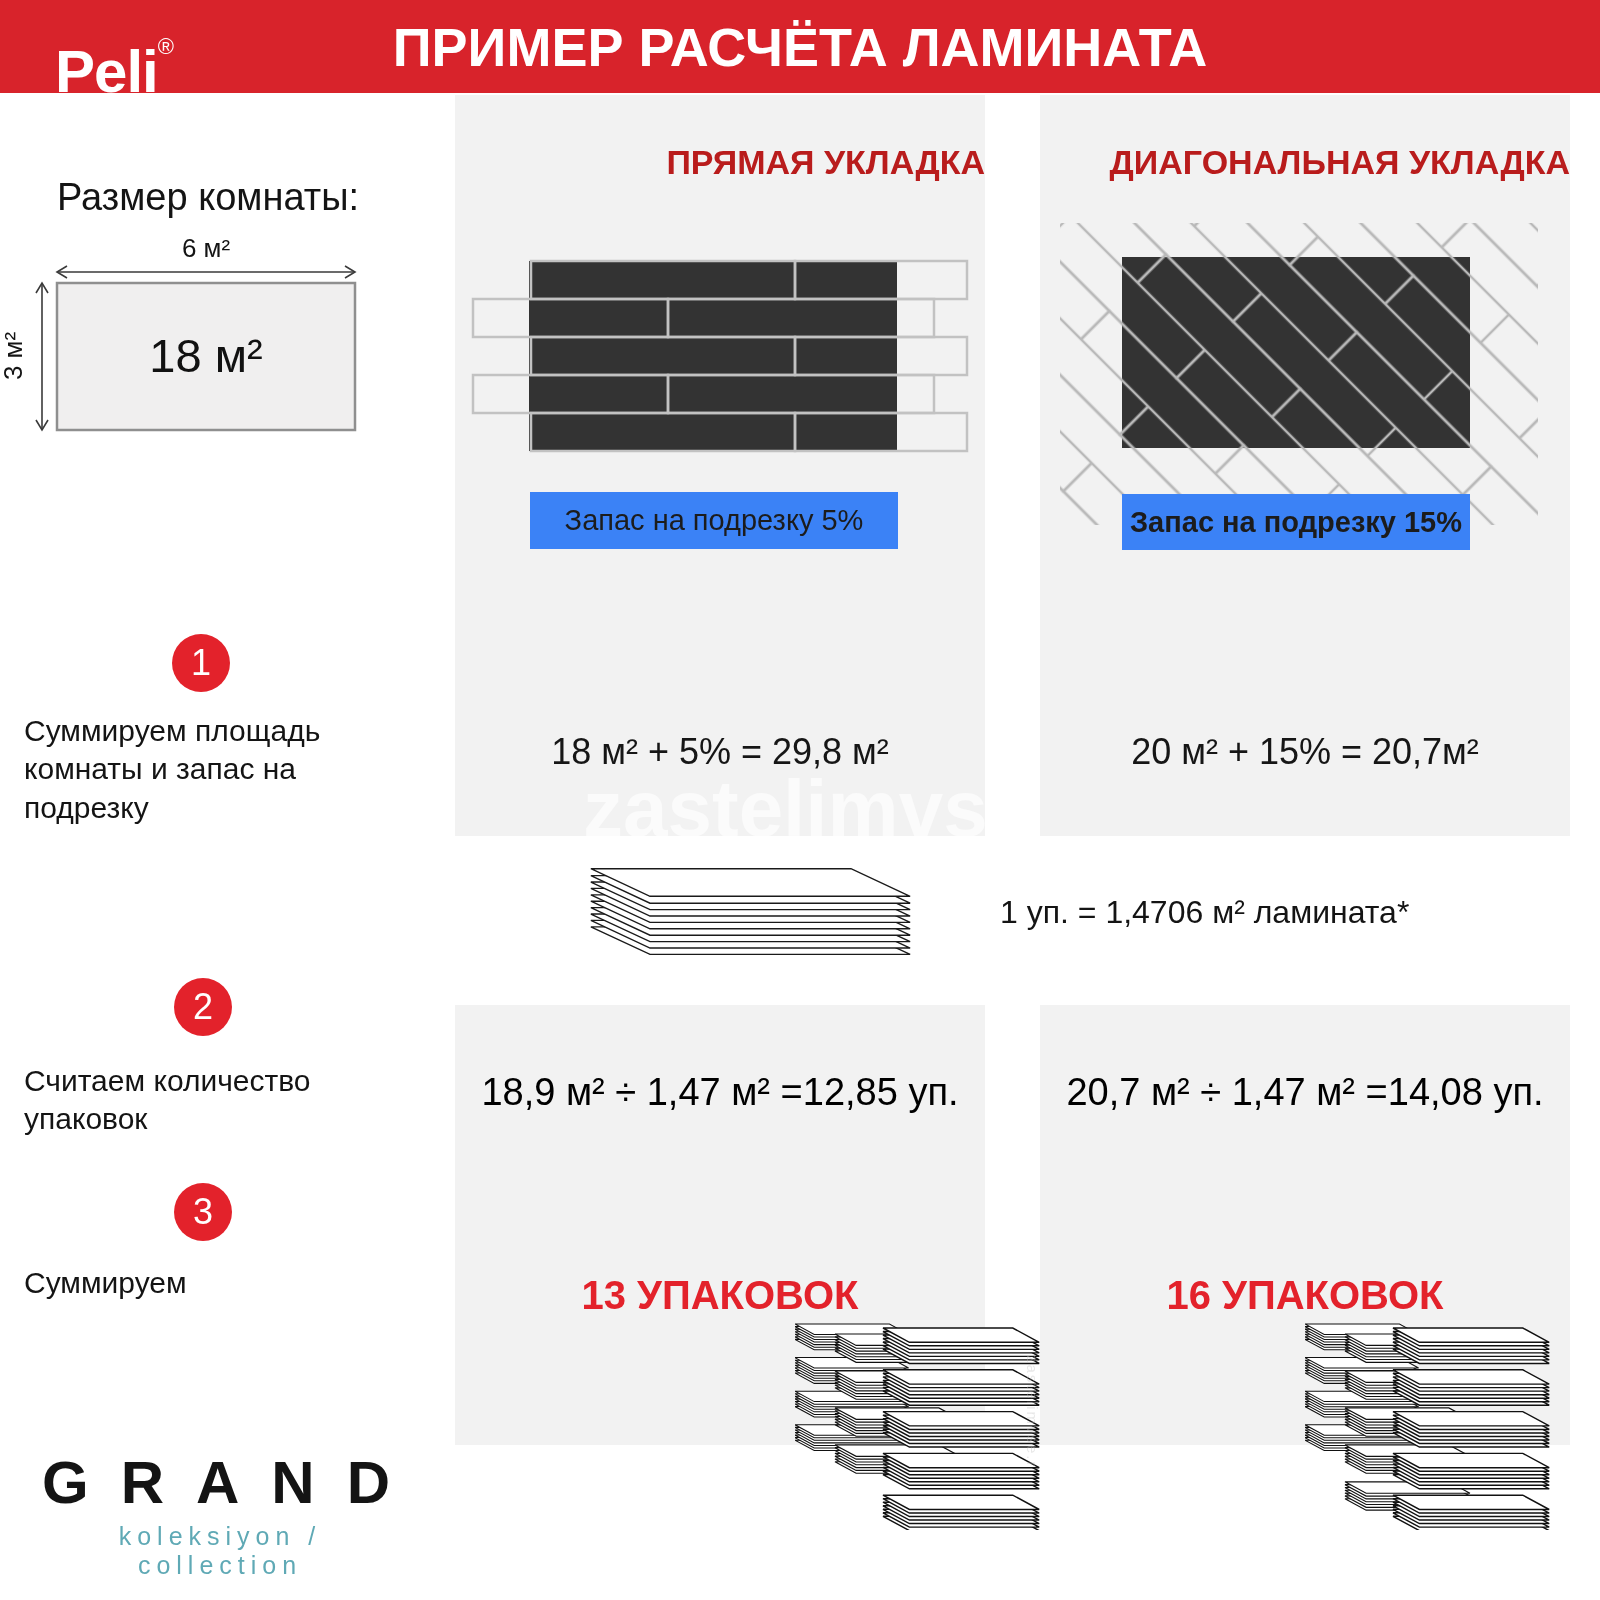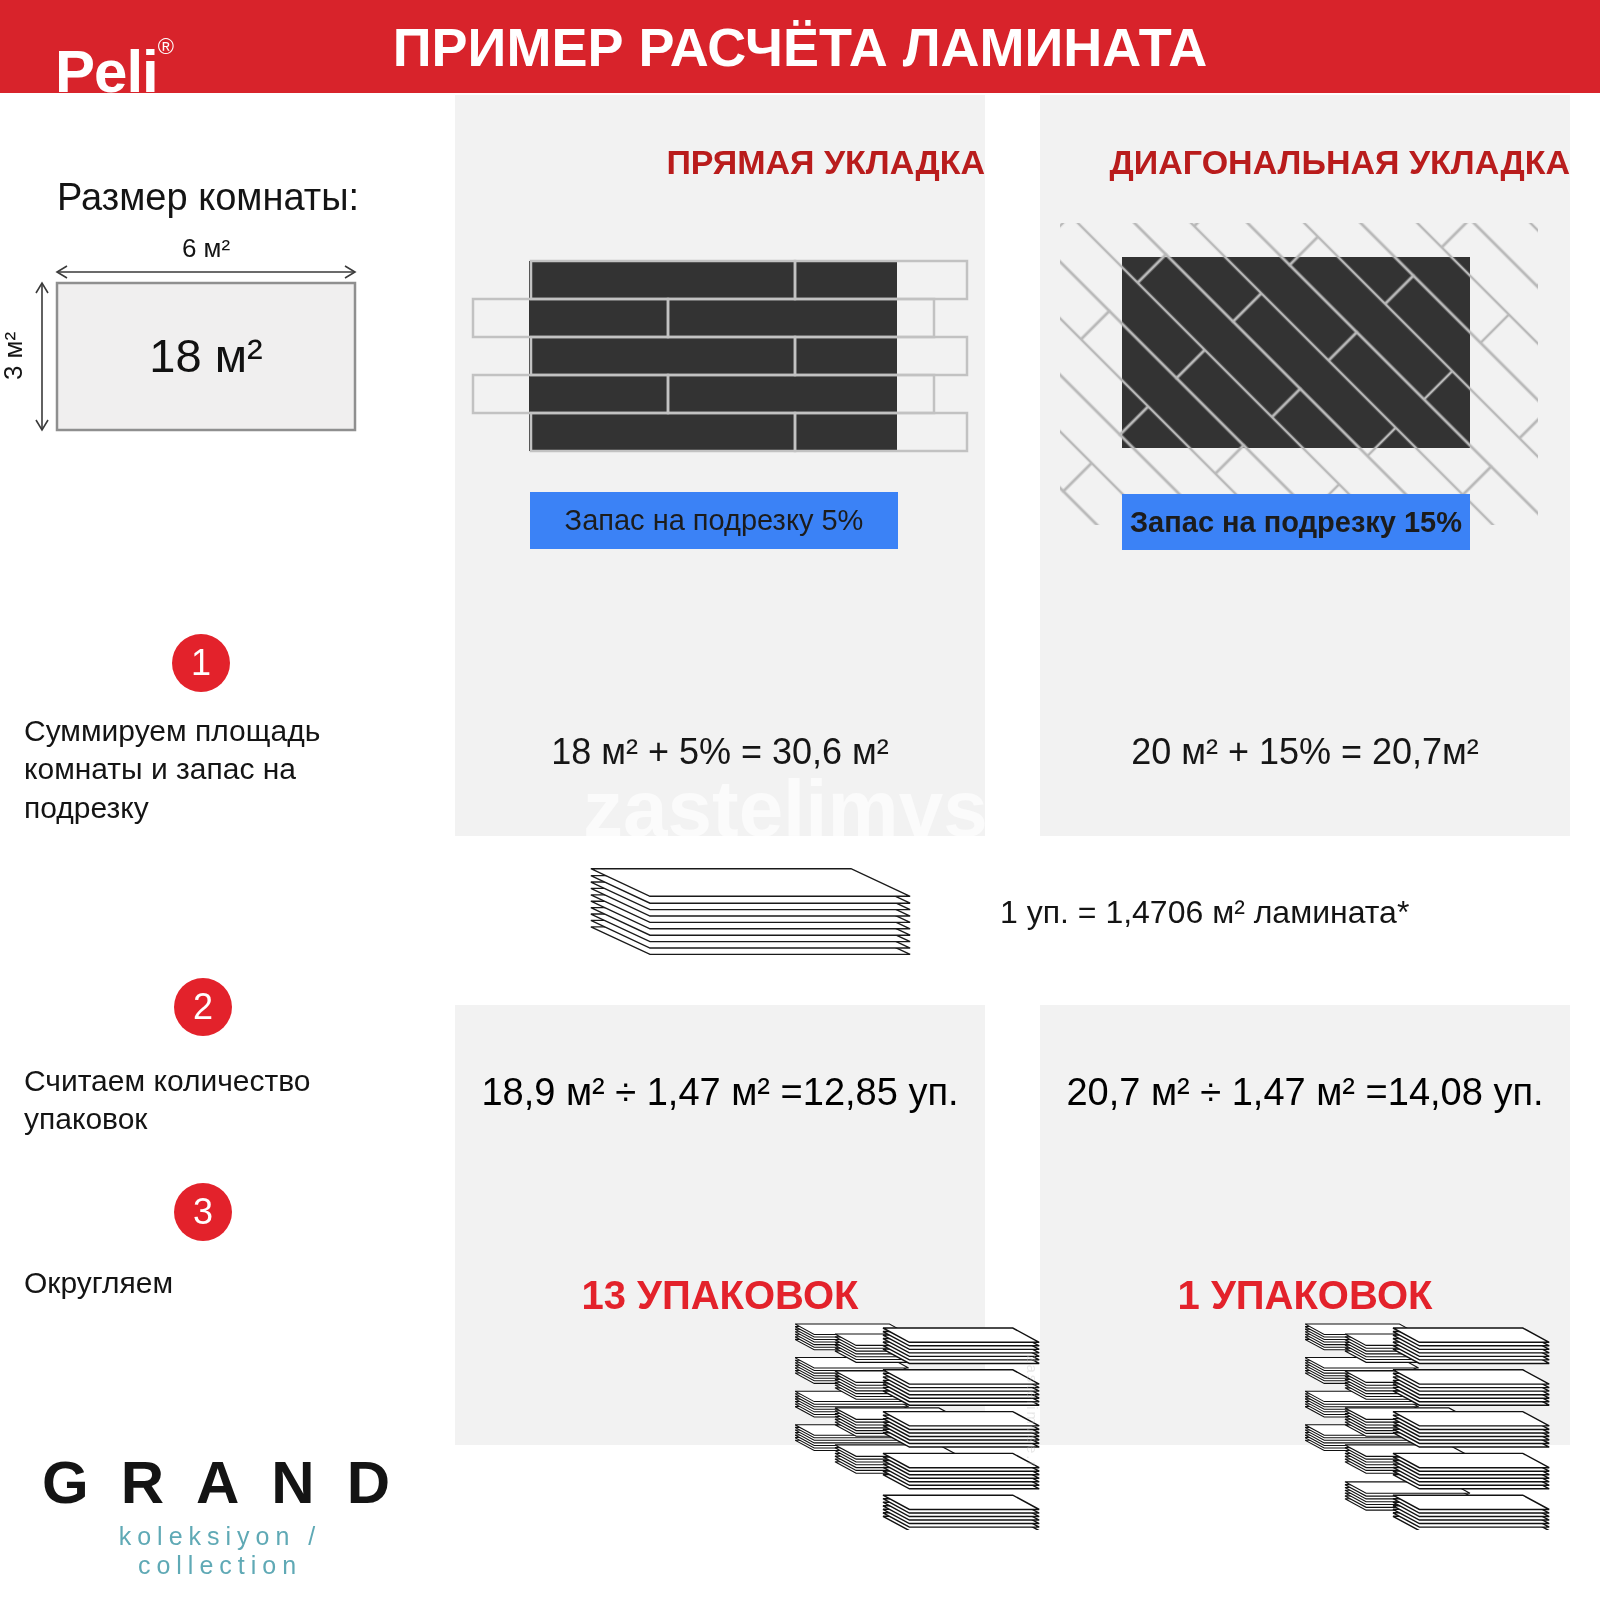--- a/index.html
+++ b/index.html
@@ -65,21 +65,21 @@
     <text x="204" y="137" font-size="47" text-anchor="middle" fill="#111">18 м²</text>
   </svg>
 
   <div class="abs step-circle" style="left:172px;top:634px;">1</div>
   <div class="abs step-label" style="top:712px;">Суммируем площадь комнаты и запас на подрезку</div>
 
   <div class="abs step-circle" style="left:174px;top:978px;">2</div>
   <div class="abs step-label" style="top:1062px;">Считаем количество упаковок</div>
 
   <div class="abs step-circle" style="left:174px;top:1183px;">3</div>
-  <div class="abs step-label" style="top:1264px;">Округляем</div>
+  <div class="abs step-label" style="top:1264px;">Суммируем</div>
 
   <div class="abs panel" style="left:455px;top:95px;width:530px;height:741px;overflow:hidden;">
     <div class="abs panel-title">ПРЯМАЯ УКЛАДКА</div>
 
     <svg class="abs" style="left:0;top:0;" width="530" height="470" viewBox="0 0 530 470">
       <rect x="74" y="166" width="368" height="190" fill="#333333"></rect>
       <g fill="none" stroke="#c2c2c2" stroke-width="2.5">
         <rect x="76" y="166" width="264" height="38"></rect>
           <rect x="340" y="166" width="172" height="38"></rect>
         <rect x="18" y="204" width="195" height="38"></rect>
@@ -88,21 +88,21 @@
           <rect x="340" y="242" width="172" height="38"></rect>
         <rect x="18" y="280" width="195" height="38"></rect>
           <rect x="213" y="280" width="266" height="38"></rect>
         <rect x="76" y="318" width="264" height="38"></rect>
           <rect x="340" y="318" width="172" height="38"></rect>
       </g>
     </svg>
 
     <div class="abs allow-label" style="left:75px;top:397px;width:368px;height:57px;line-height:57px;">Запас на подрезку 5%</div>
 
-    <div class="abs formula" style="top:636px;">18 м² + 5% = 30,6 м²</div>
+    <div class="abs formula" style="top:636px;">18 м² + 5% = 29,8 м²</div>
 
     <div class="abs watermark" style="left:128px;top:668px;">zastelimvse.r</div>
   </div>
 
   <div class="abs panel" style="left:1040px;top:95px;width:530px;height:741px;">
     <div class="abs panel-title">ДИАГОНАЛЬНАЯ УКЛАДКА</div>
 
     <svg class="abs" style="left:0;top:0;" width="530" height="530" viewBox="0 0 530 530">
       <defs>
         <pattern id="diagpat" patternUnits="userSpaceOnUse" width="380" height="80" patternTransform="rotate(45 256 257)">
@@ -173,21 +173,21 @@
           <use href="#pkgbl" y="38"></use>
           <use href="#pkgbl" y="76"></use>
           <use href="#pkgbl" y="114"></use>
           <use href="#pkgbl" y="152"></use>
       </g>
     </svg>
   </div>
 
   <div class="abs panel" style="left:1040px;top:1005px;width:530px;height:440px;">
     <div class="abs formula2" style="top:66px;">20,7 м² ÷ 1,47 м² =14,08 уп.</div>
-    <div class="abs result" style="top:268px;">1 УПАКОВОК</div>
+    <div class="abs result" style="top:268px;">16 УПАКОВОК</div>
 
     <svg class="abs" style="left:265px;top:315px;" width="250" height="210" viewBox="0 0 250 210">
       <defs>
         <g id="pkgbr" fill="#ffffff" stroke="#111111" stroke-width="1.3">
           <polygon points="0,19.2 118,19.2 142,32.2 24,32.2"></polygon>
           <polygon points="0,16 118,16 142,29 24,29"></polygon>
           <polygon points="0,12.8 118,12.8 142,25.8 24,25.8"></polygon>
           <polygon points="0,9.6 118,9.6 142,22.6 24,22.6"></polygon>
           <polygon points="0,6.4 118,6.4 142,19.4 24,19.4"></polygon>
           <polygon points="0,3.2 118,3.2 142,16.2 24,16.2"></polygon>

